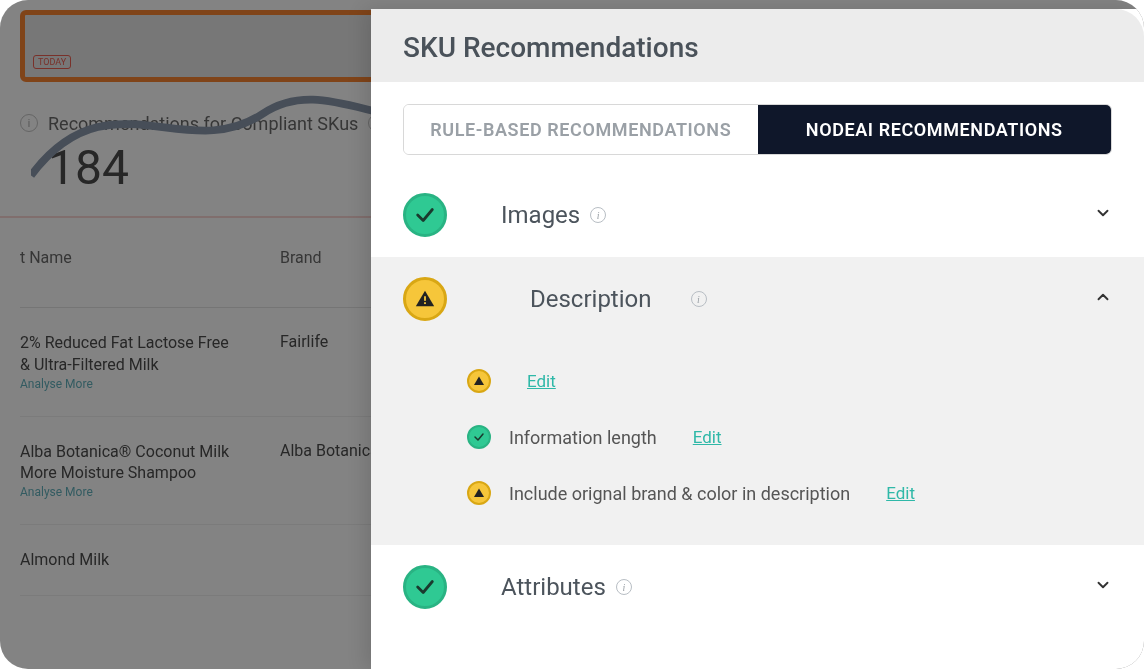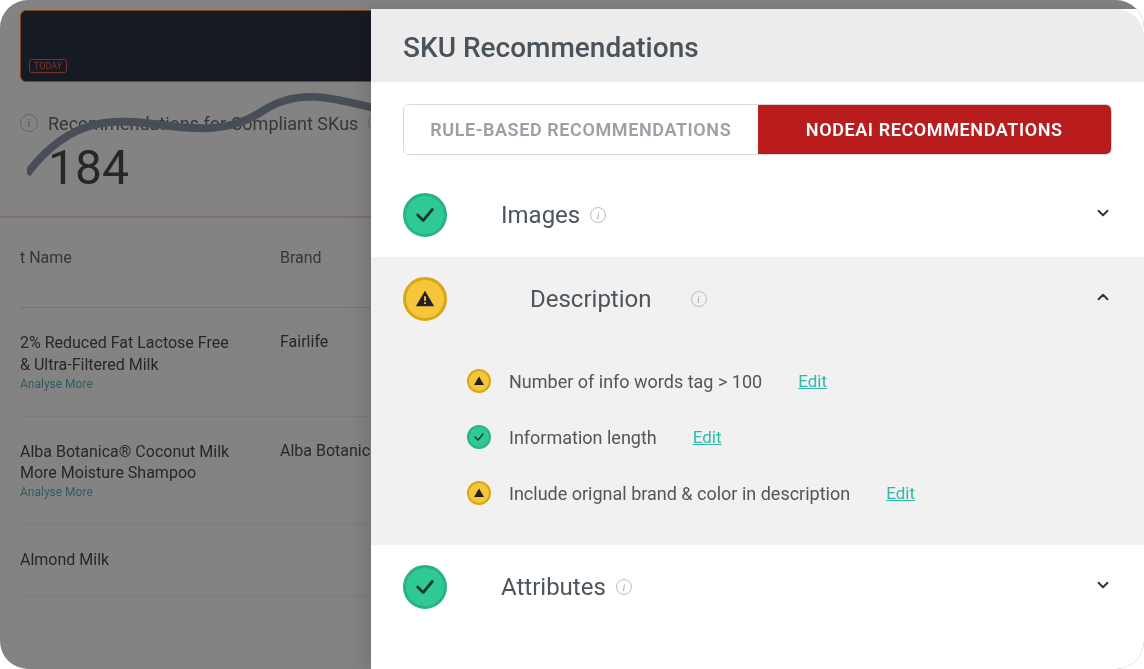--- a/index.html
+++ b/index.html
@@ -24,22 +24,22 @@
   }
   .bg-dim {
     position: absolute;
     inset: 0;
     background: rgba(30,30,30,0.55);
     z-index: 5;
   }
   .bg-content { position: absolute; inset: 0; padding: 0; color: #333; }
   .bg-chart-row { display: flex; gap: 30px; padding: 10px 20px 0 20px; height: 82px; }
   .bg-chart {
-    flex: 1; border: 1px solid #f97316; border-radius: 6px; position: relative;
-    background: #0f172a;
+    flex: 1; border: 5px solid #f97316; border-radius: 6px; position: relative;
+    background: #e5e5e5;
   }
   .bg-chart .today {
     position: absolute; left: 8px; bottom: 8px;
     font-size: 9px; color: #e8493a; border: 1px solid #e8493a;
     padding: 1px 4px; border-radius: 3px;
   }
   .bg-stats-row { display: flex; gap: 60px; padding: 30px 20px 20px 20px; }
   .bg-stat { display: flex; align-items: flex-start; gap: 10px; }
   .bg-stat .info-icon { width:18px; height:18px; border:1px solid #bbb; border-radius:50%; display:flex; align-items:center; justify-content:center; font-size:10px; color:#999; margin-top:2px;}
   .bg-stat .stat-label { font-size: 18px; color: #555; line-height: 1.3; }
@@ -95,21 +95,21 @@
     text-align: center;
     padding: 14px 8px;
     font-size: 18px;
     letter-spacing: 0.6px;
     font-weight: 600;
     cursor: pointer;
     color: #9aa0a6;
     background: #fff;
   }
   .tab.active {
-    background: #b91c1c;
+    background: #0f172a;
     color: #fff;
   }
 
   .accordion { margin-top: 18px; position: relative; }
   
   .timeline-line {
     position: absolute;
     left: 56px;
     top: 34px;
     bottom: 34px;
@@ -297,21 +297,20 @@
             </span>
           </div>
           <div class="acc-body">
 
             <div class="check-row">
               <div class="mini-badge warn">
                 <svg viewBox="0 0 24 24">
                     <path d="M12 3 L22 20 L2 20 Z" fill="#222"></path>
                   </svg>
               </div>
-              <span class="check-label">Number of info words tag &gt; 100</span>
               <span class="edit-link">Edit</span>
             </div>
 
             <div class="check-row">
               <div class="mini-badge ok">
                 <svg viewBox="0 0 24 24" fill="none" stroke="#1a3a2e" stroke-width="3" stroke-linecap="round" stroke-linejoin="round">
                     <polyline points="4 12 10 18 20 6"></polyline>
                   </svg>
               </div>
               <span class="check-label">Information length</span>

